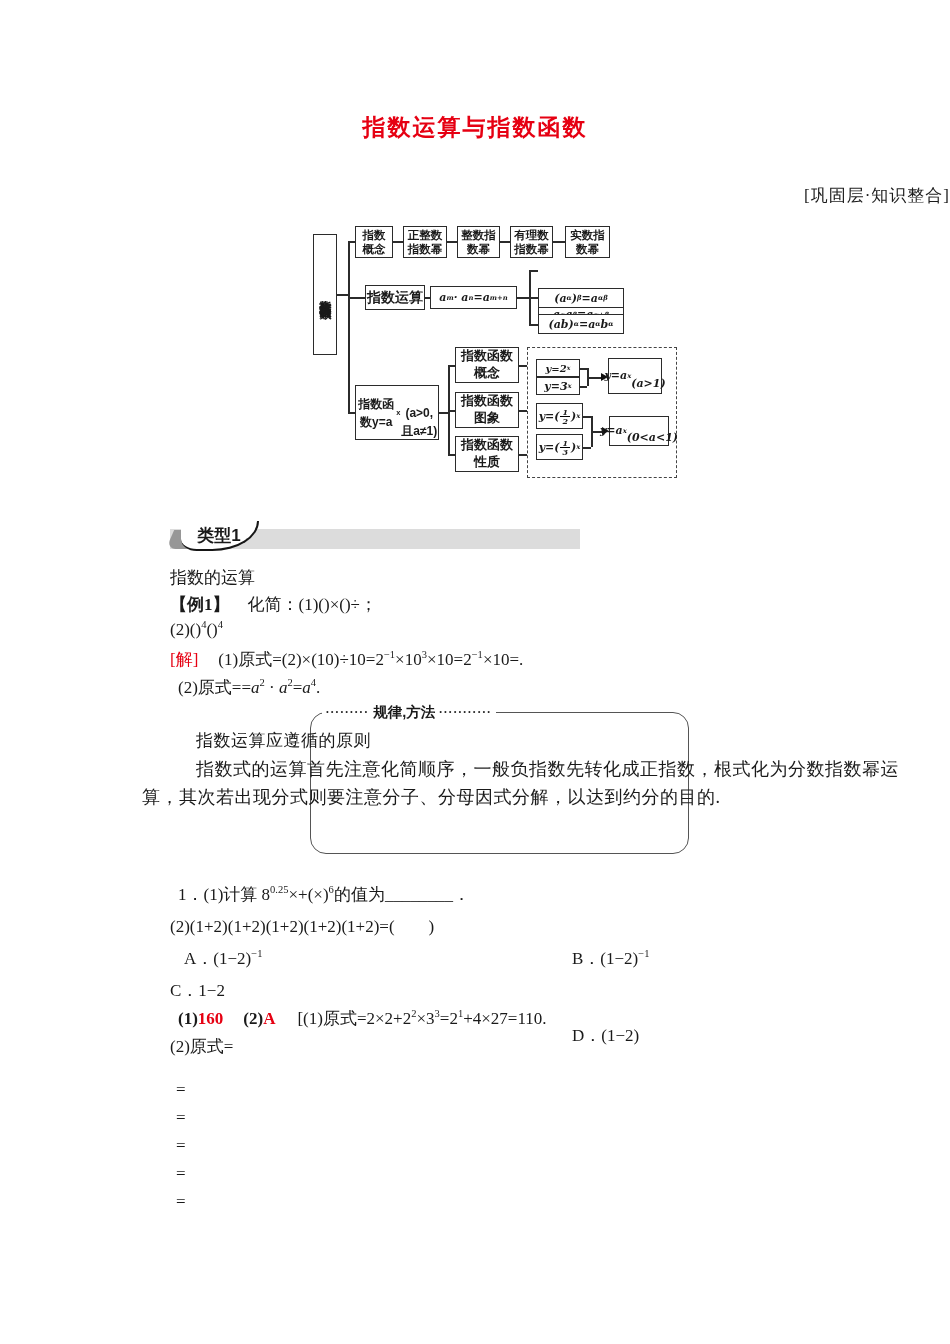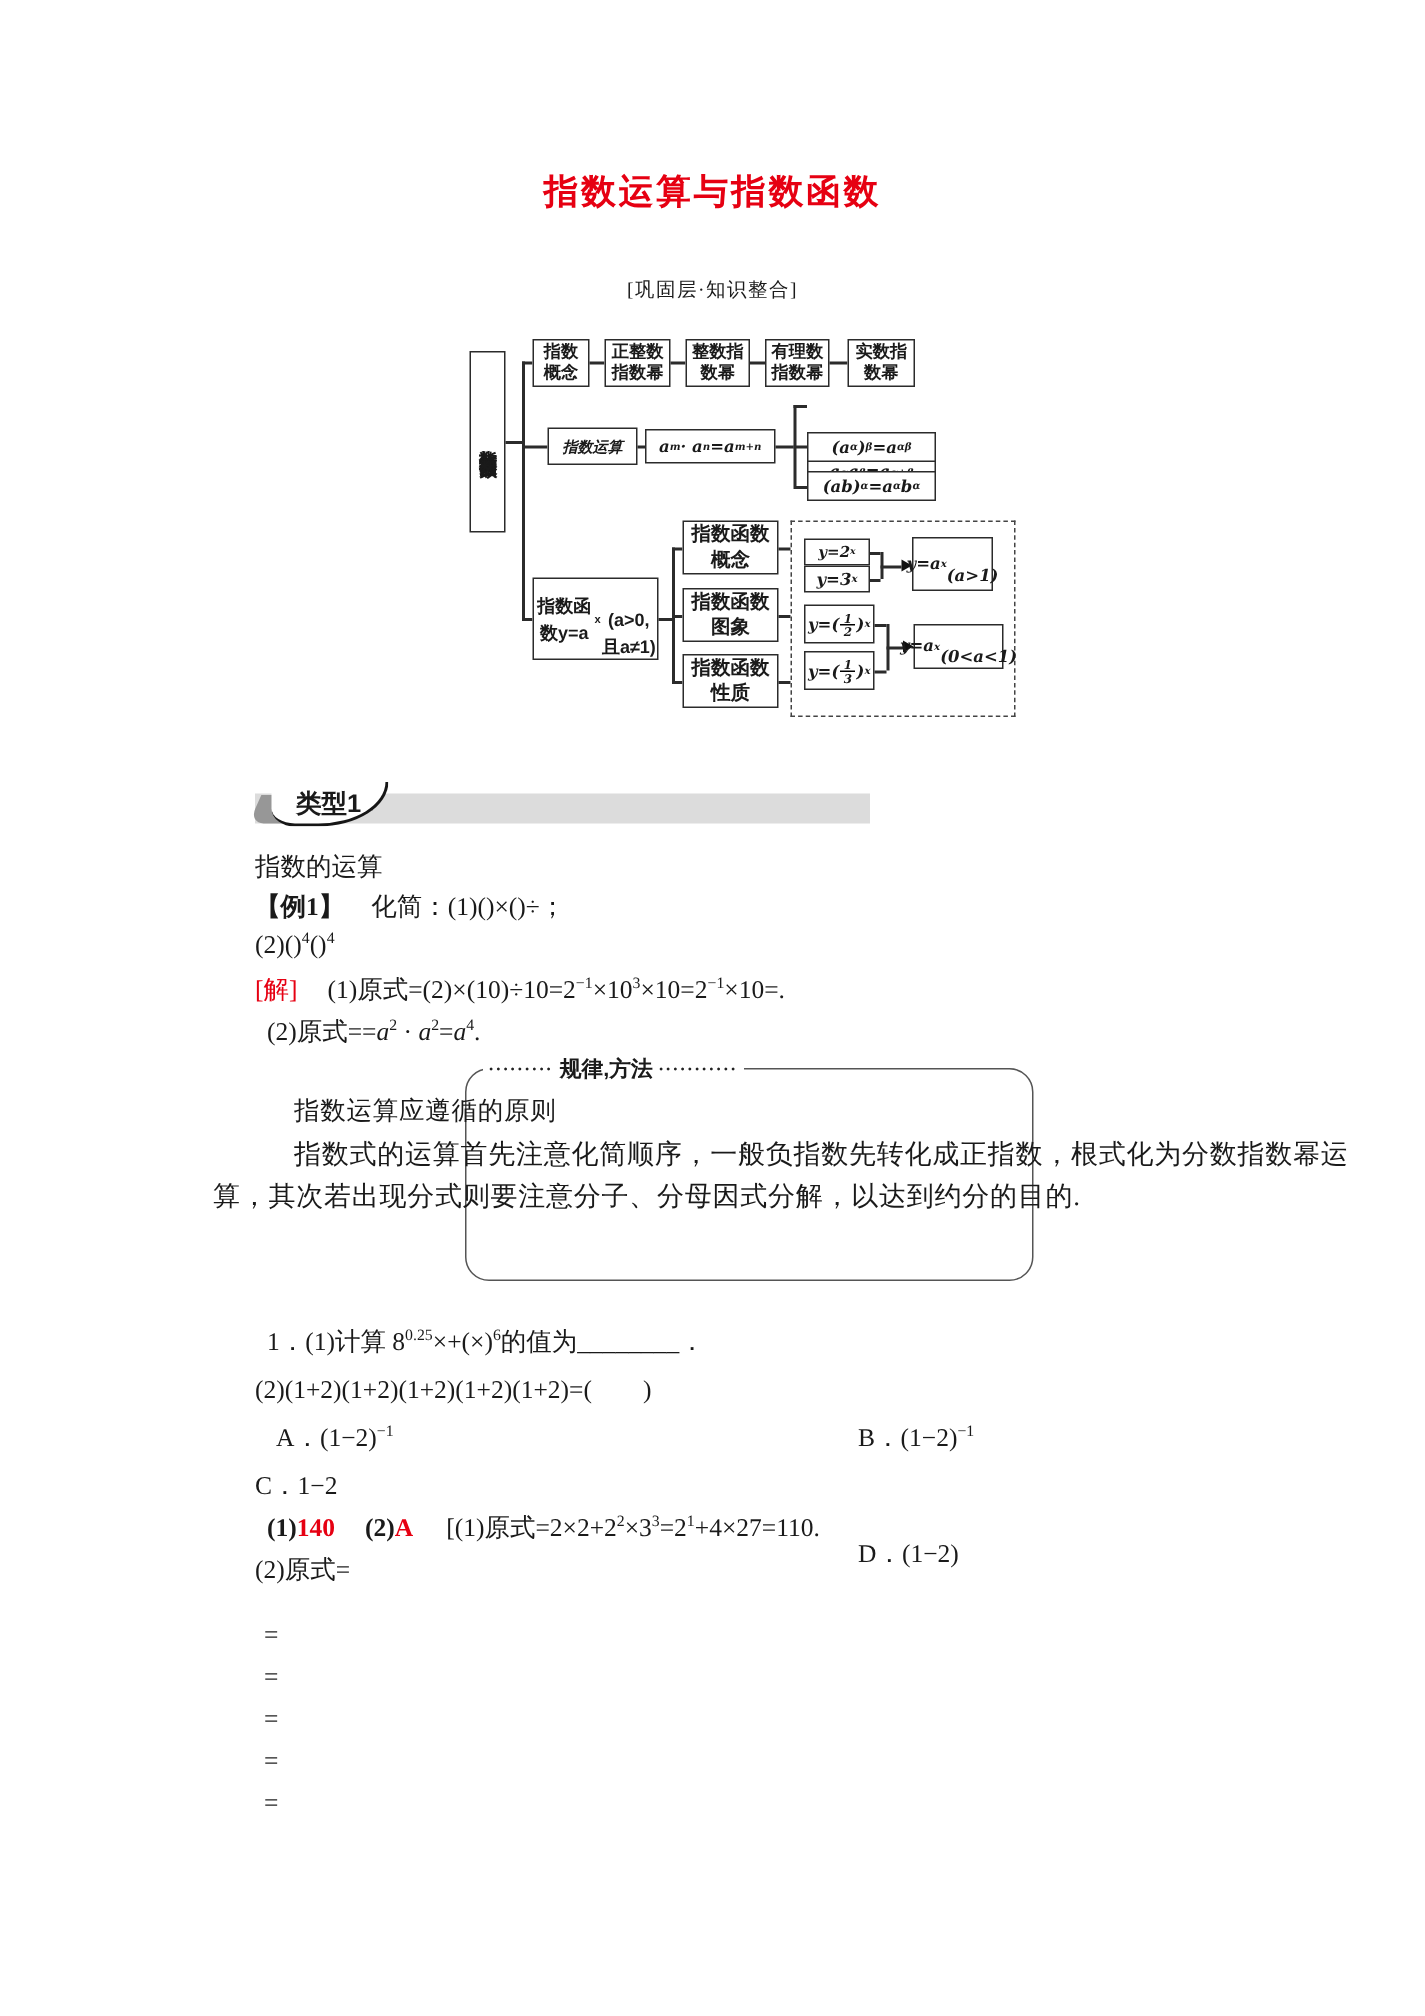--- a/index.html
+++ b/index.html
@@ -28,42 +28,42 @@
   .bodytxt{font-size:18px;letter-spacing:0.5px;}
   .line17{font-size:17px;}
 </style>
 </head>
 <body>
 
 <div class="page">
 
   <div class="abs nowrap" style="left:0;top:112px;width:950px;text-align:center;font-size:23px;font-weight:700;color:#e60012;letter-spacing:2px;">指数运算与指数函数</div>
 
-  <div class="abs nowrap" style="left:0;top:184px;width:950px;text-align:center;font-size:13px;letter-spacing:1px;">[巩固层·知识整合]</div>
+  <div class="abs nowrap" style="left:0;top:184px;width:950px;text-align:right;font-size:17px;letter-spacing:1px;">[巩固层·知识整合]</div>
 
   <div class="abs" style="left:300px;top:222px;width:392px;height:262px;">
 
     <div class="abs box ctr vert cn" style="left:13px;top:12px;width:24px;height:121px;font-size:12px;">指数运算与指数函数</div>
 
     <div class="hl" style="left:37px;top:72px;width:11px;"></div>
     <div class="vl" style="left:48px;top:19px;height:171px;"></div>
 
     <div class="hl" style="left:48px;top:19px;width:7px;"></div>
     <div class="abs box ctr cn" style="left:55px;top:4px;width:38px;height:32px;font-size:11.5px;line-height:1.25;text-align:center;">指数<br>概念</div>
     <div class="hl" style="left:93px;top:19px;width:10px;"></div>
     <div class="abs box ctr cn" style="left:103px;top:4px;width:44px;height:32px;font-size:11.5px;line-height:1.25;">正整数<br>指数幂</div>
     <div class="hl" style="left:147px;top:19px;width:10px;"></div>
     <div class="abs box ctr cn" style="left:157px;top:4px;width:43px;height:32px;font-size:11.5px;line-height:1.25;">整数指<br>数幂</div>
     <div class="hl" style="left:200px;top:19px;width:10px;"></div>
     <div class="abs box ctr cn" style="left:210px;top:4px;width:43px;height:32px;font-size:11.5px;line-height:1.25;">有理数<br>指数幂</div>
     <div class="hl" style="left:253px;top:19px;width:12px;"></div>
     <div class="abs box ctr cn" style="left:265px;top:4px;width:45px;height:32px;font-size:11.5px;line-height:1.25;">实数指<br>数幂</div>
 
     <div class="hl" style="left:48px;top:75px;width:17px;"></div>
-    <div class="abs box ctr cn" style="left:65px;top:63px;width:60px;height:25px;font-size:10px;font-style:italic;">指数运算</div>
+    <div class="abs box ctr cn" style="left:65px;top:63px;width:60px;height:25px;font-size:14px;">指数运算</div>
     <div class="hl" style="left:125px;top:75px;width:5px;"></div>
     <div class="abs box ctr fm" style="left:130px;top:64px;width:87px;height:23px;font-size:11px;">a<sup>m</sup> · a<sup>n</sup>=a<sup>m+n</sup></div>
     <div class="hl" style="left:217px;top:75px;width:12px;"></div>
     <div class="vl" style="left:229px;top:48px;height:54px;"></div>
     <div class="hl" style="left:229px;top:48px;width:9px;"></div>
     <div class="hl" style="left:229px;top:75px;width:9px;"></div>
     <div class="hl" style="left:229px;top:102px;width:9px;"></div>
     <div class="abs box ctr fm" style="left:238px;top:38px;width:86px;height:21px;font-size:11px;margin-top:44px;">a<sup>α</sup>a<sup>β</sup>=a<sup>α+β</sup></div>
     <div class="abs box ctr fm" style="left:238px;top:66px;width:86px;height:20px;font-size:11px;">(a<sup>α</sup>)<sup>β</sup>=a<sup>αβ</sup></div>
     <div class="abs box ctr fm" style="left:238px;top:92px;width:86px;height:20px;font-size:11px;">(ab)<sup>α</sup>=a<sup>α</sup>b<sup>α</sup></div>
@@ -139,21 +139,21 @@
 
   <div class="abs nowrap line17" style="left:178px;top:883px;">1．(1)计算 8<sup>0.25</sup>×+(×)<sup>6</sup>的值为________．</div>
   <div class="abs nowrap line17" style="left:170px;top:915px;">(2)(1+2)(1+2)(1+2)(1+2)(1+2)=(　　)</div>
 
   <div class="abs nowrap line17" style="left:184px;top:947px;">A．(1−2)<sup>−1</sup></div>
   <div class="abs nowrap line17" style="left:572px;top:947px;">B．(1−2)<sup>−1</sup></div>
   <div class="abs nowrap line17" style="left:170px;top:979px;">C．1−2</div>
   <div class="abs nowrap line17" style="left:572px;top:1024px;">D．(1−2)</div>
 
   <div class="abs nowrap line17" style="left:178px;top:1007px;">
-    <span class="b">(1)</span><span class="red b">140</span><span class="b" style="margin-left:20px;">(2)</span><span class="red b">A</span><span style="margin-left:22px;">[(1)原式=2×2+2<sup>2</sup>×3<sup>3</sup>=2<sup>1</sup>+4×27=110.</span>
+    <span class="b">(1)</span><span class="red b">160</span><span class="b" style="margin-left:20px;">(2)</span><span class="red b">A</span><span style="margin-left:22px;">[(1)原式=2×2+2<sup>2</sup>×3<sup>3</sup>=2<sup>1</sup>+4×27=110.</span>
   </div>
   <div class="abs nowrap line17" style="left:170px;top:1035px;">(2)原式=</div>
 
   <div class="abs nowrap line17" style="left:176px;top:1080px;">=</div>
   <div class="abs nowrap line17" style="left:176px;top:1108px;">=</div>
   <div class="abs nowrap line17" style="left:176px;top:1136px;">=</div>
   <div class="abs nowrap line17" style="left:176px;top:1164px;">=</div>
   <div class="abs nowrap line17" style="left:176px;top:1192px;">=</div>
 
 </div>

